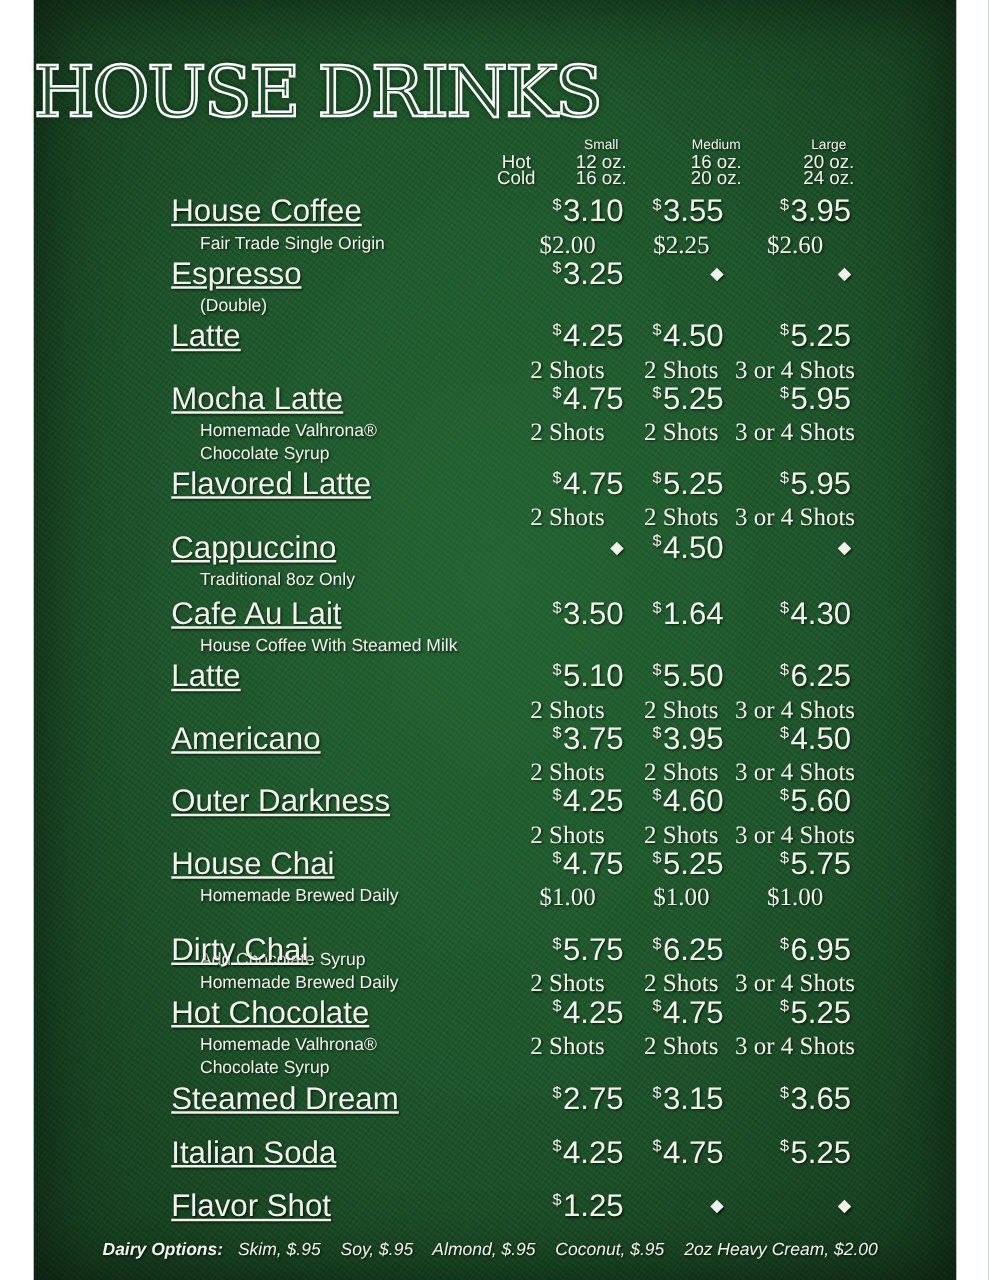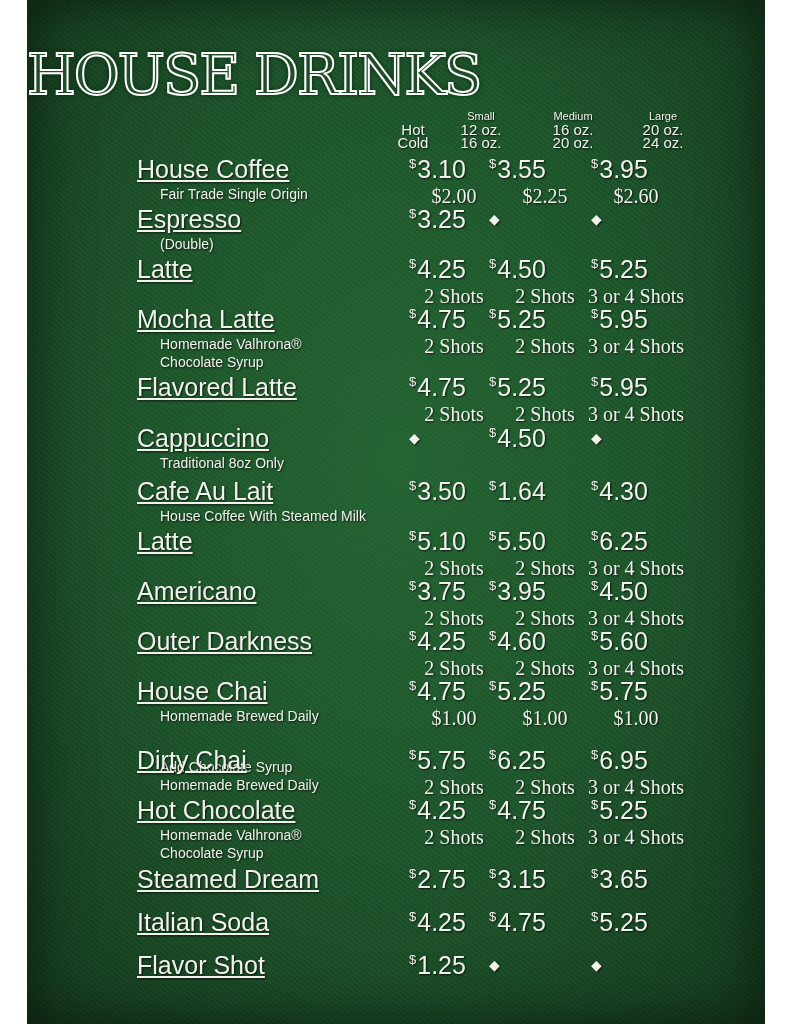--- a/index.html
+++ b/index.html
@@ -29,21 +29,21 @@
     .hdr .size { font-size: 11px; }
     .hdr .oz { font-size: 15px; }
     .col1 { left: 419px; width: 70px; }
     .col2 { left: 511px; width: 70px; }
     .col3 { left: 601px; width: 70px; text-align: center; }
     .hotcold { position: absolute; left: 366px; top: 123px; width: 40px; text-align: center; font-family: "Liberation Sans", sans-serif; font-size: 15px; line-height: 13px; }
 
     .item { position: absolute; left: 137px; width: 560px; }
     .name { position: absolute; left: 0; top: 0; font-family: "Liberation Sans", sans-serif; font-size: 25px; white-space: nowrap; text-decoration: underline; }
     .sub { position: absolute; left: 23px; font-family: "Liberation Sans", sans-serif; font-size: 14px; line-height: 18px; white-space: nowrap; }
-    .price { position: absolute; width: 90px; text-align: left; font-family: "Liberation Sans", sans-serif; font-size: 25px; white-space: nowrap; top: 0; }
+    .price { position: absolute; width: 90px; text-align: right; font-family: "Liberation Sans", sans-serif; font-size: 25px; white-space: nowrap; top: 0; }
     .price sup { font-size: 13px; vertical-align: top; position: relative; top: 1px; margin-right: 1px; }
     .note { position: absolute; width: 110px; text-align: center; font-family: "Liberation Serif", serif; font-size: 20px; top: 30px; white-space: nowrap; }
     .p1 { left: 272px; } .p2 { left: 352px; } .p3 { left: 454px; }
     .n1 { left: 262px; } .n2 { left: 353px; } .n3 { left: 444px; }
     .diamond { font-size: 14px; position: relative; top: -4px; }
 
     .dairy { position: absolute; left: 82px; top: 991px; font-family: "Liberation Sans", sans-serif; font-size: 14px; white-space: nowrap; font-style: italic; }
     .dairy b { font-weight: bold; margin-right: 8px; }
     .dairy span.opt { margin-right: 12px; }
   </style>
@@ -207,13 +207,21 @@
         <div class="price p3"><sup>$</sup><span>5.25</span></div>
       </div>
       <div class="item txt" style="top: 951px; left: 110px;">
         <div class="name">Flavor Shot</div>
         <div class="price p1"><sup>$</sup><span>1.25</span></div>
         <div class="price p2"><span class="diamond">◆</span></div>
         <div class="price p3"><span class="diamond">◆</span></div>
       </div>
     </div>
 
+  <div class="dairy txt" style="left:55px">
+    <b>Dairy Options:</b>
+    <span class="opt">Skim, $.95</span>
+    <span class="opt">Soy, $.95</span>
+    <span class="opt">Almond, $.95</span>
+    <span class="opt">Coconut, $.95</span>
+    <span class="opt">2oz Heavy Cream, $2.00</span>
+  </div>
 </div>
 
 </body></html>

